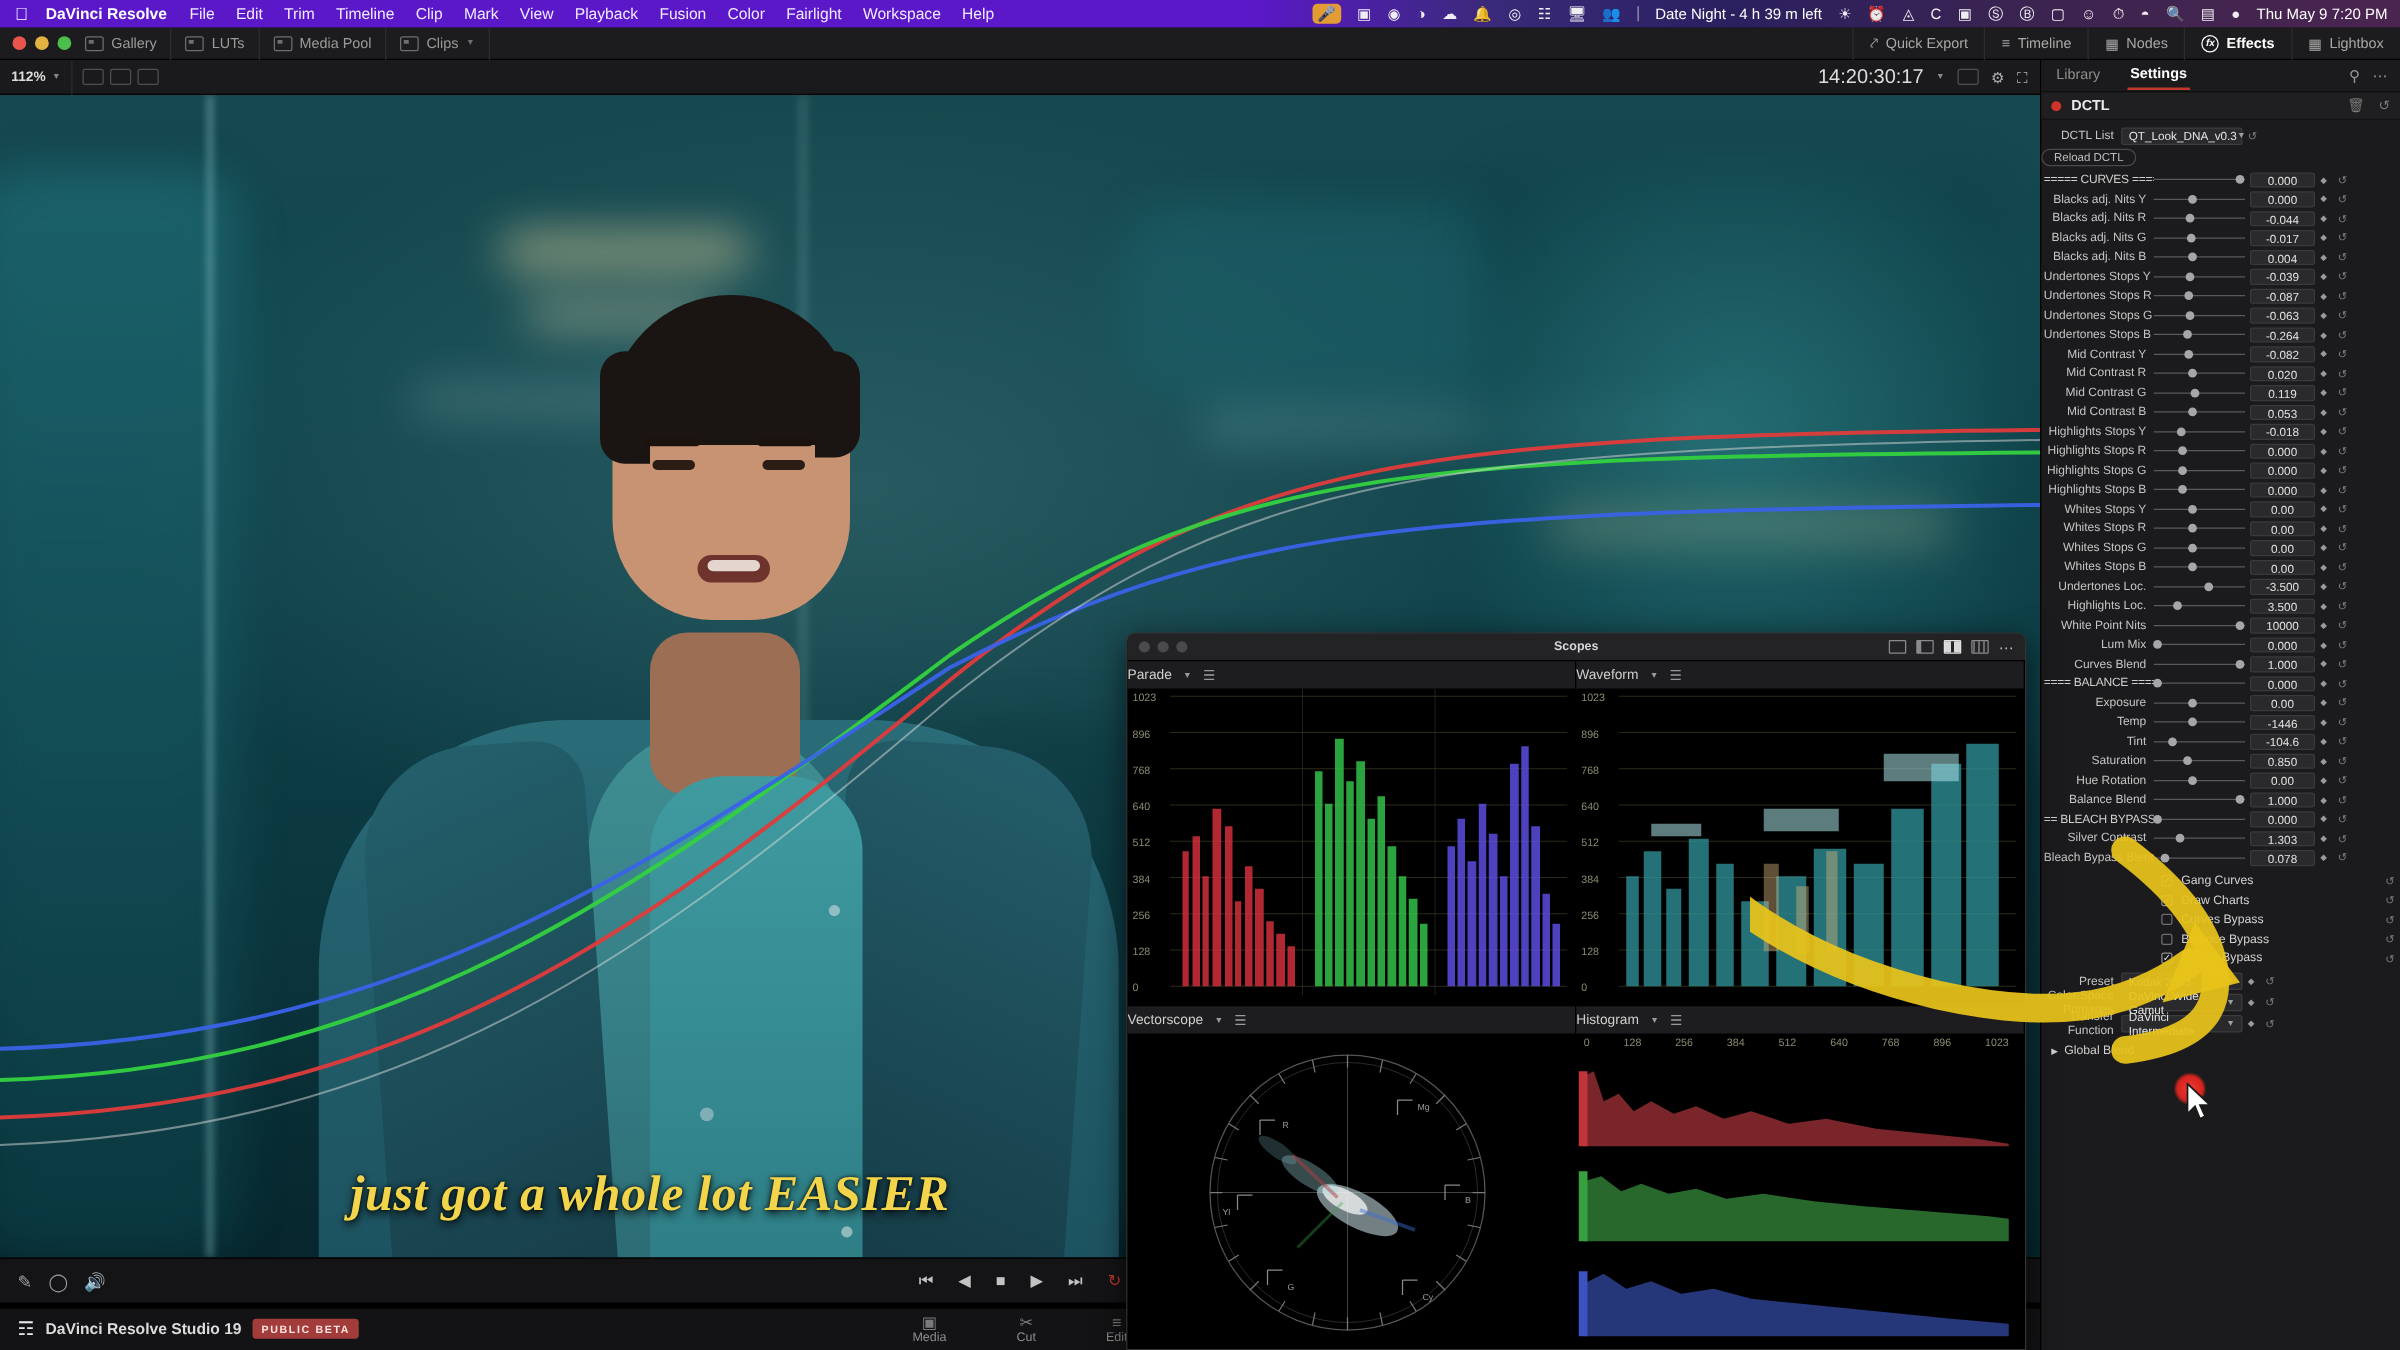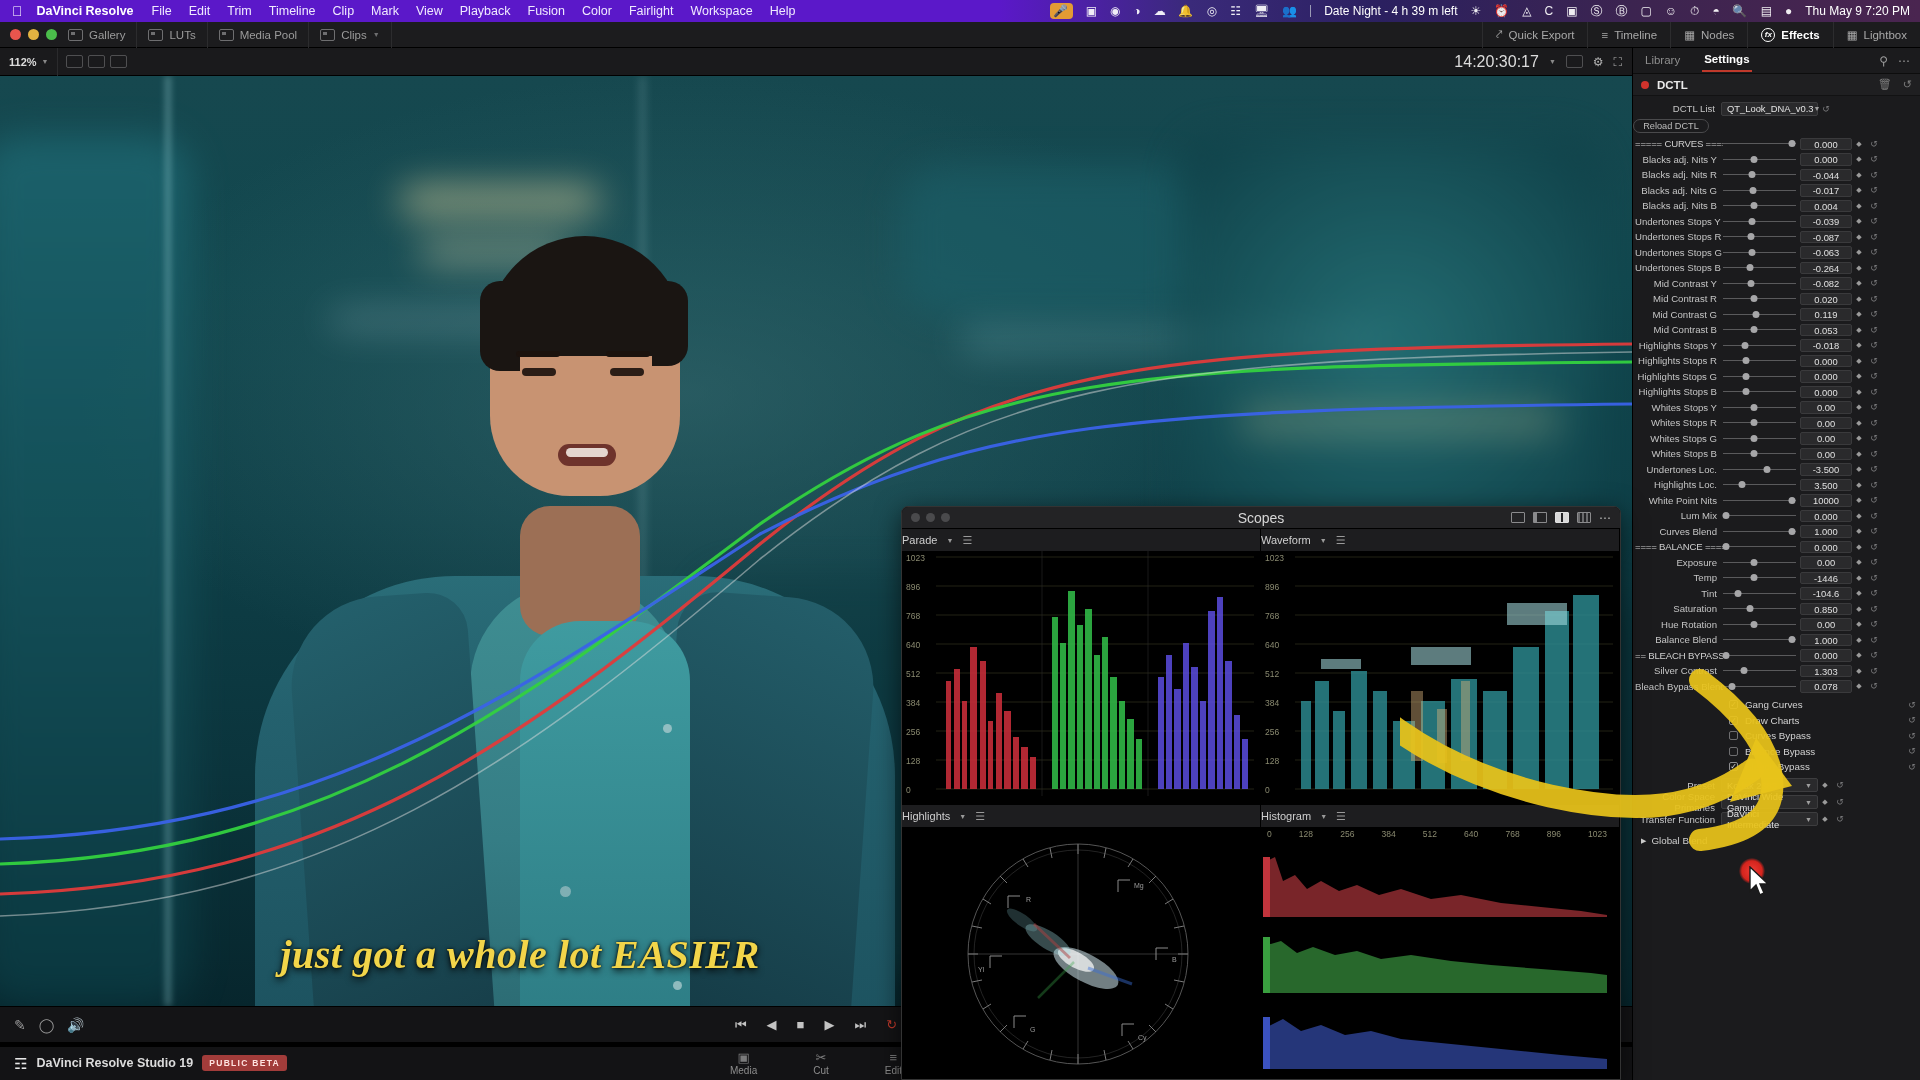--- a/index.html
+++ b/index.html
@@ -87,21 +87,21 @@
   #brand .logo{ color:#e8e8e8; font-size:15px; line-height:1;}
   #brand .bname{ font-size:12.5px; color:#dcdcdc; font-weight:bold;}
   .beta{ background:#a23c3a; color:#ffe3e0; font-size:8.5px; letter-spacing:1.3px; padding:3px 7px; border-radius:3px; font-weight:bold;}
 
   
   #scopes{ position:absolute; left:901px; top:506px; width:720px; height:574px; background:#111112;
      border:1px solid #333; border-radius:7px 7px 0 0; box-shadow:0 6px 26px rgba(0,0,0,.6); z-index:60; overflow:hidden;}
   #scopes .sc-title{ height:22px; background:#232325; display:flex; align-items:center; position:relative; border-bottom:1px solid #000;}
   #scopes .sc-title .dots{ display:flex; gap:6px; padding-left:9px;}
   #scopes .sc-title .dots i{ width:9px;height:9px;border-radius:50%; background:#4a4a4c; display:block;}
-  #scopes .sc-title .lbl{ position:absolute;left:0;right:0;text-align:center;font-size:14px;color:#d6d6d6; font-weight:normal;}
+  #scopes .sc-title .lbl{ position:absolute;left:0;right:0;text-align:center;font-size:10px;color:#d6d6d6; font-weight:bold;}
   #scopes .sc-title .ctrls{ margin-left:auto; display:flex; gap:8px; padding-right:9px; align-items:center;}
   .lay-ic{ width:14px;height:11px; border:1px solid #8a8a8c; border-radius:1px; display:block;}
   .lay-ic.sel{ border-color:#e0e0e0;}
   .sc-grid{ display:grid; grid-template-columns:1fr 1fr; grid-template-rows:1fr 1fr; height:552px;}
   .sc-cell{ border-right:1px solid #000; border-bottom:1px solid #000; position:relative; background:#000;}
   .sc-head{ height:22px; background:#1d1d1f; display:flex; align-items:center; justify-content:flex-start; gap:9px; padding-right:9px; font-size:11px; color:#cfcfcf;}
   .sc-body{ position:absolute; left:0; right:0; top:22px; bottom:0; background:#000; overflow:hidden;}
   .sc-axis{ position:absolute; left:4px; font-size:8.5px; color:#8a8a70; }
 
   
@@ -119,21 +119,21 @@
   .plabel{ width:88px; text-align:right; padding-right:6px; white-space:nowrap; overflow:hidden; font-size:9.6px; color:#c4c4c4;}
   .ptrack{ position:relative; width:73px; height:11px; display:flex; align-items:center; margin-right:4px;}
   .ptrack .ln{ position:absolute; left:0; right:0; height:1px; background:#5a5a5c;}
   .ptrack .kn{ position:absolute; width:7px;height:7px;border-radius:50%; background:#a6a6a8; transform:translateX(-50%);}
   .pval{ width:52px; height:12.5px; background:#2a2a2c; border:1px solid #3a3a3c; border-radius:2px; text-align:center; font-size:9.4px; color:#e0e0e0; line-height:11px;}
   .pdia{ width:14px; text-align:center; color:#9a9a9a; font-size:7px;}
   .pres{ width:16px; text-align:center; color:#7b7b7d; font-size:9px;}
   .phdr .plabel{ color:#cfcfcf; letter-spacing:-.2px;}
 
   .drow{ height:17px; display:flex; align-items:center; font-size:9.6px; color:#bfbfbf;}
-  .dlabel{ width:88px; text-align:right; padding-right:6px; font-size:9.6px; color:#c4c4c4;}
+  .dlabel{ width:64px; text-align:right; padding-right:6px; font-size:9.6px; color:#c4c4c4;}
   .dsel{ width:97px; height:14px; background:#2a2a2c; border:1px solid #3d3d3f; border-radius:2px; font-size:9.4px; color:#e2e2e2;
      display:flex; align-items:center; padding:0 5px; }
   .dsel .cv{ margin-left:auto; font-size:7px; color:#9e9e9e;}
   .btnrow{ display:flex; margin:2px 0 3px;}
   .reload{ width:76px;height:14px; border:1px solid #4a4a4c; border-radius:7px; font-size:9.2px; color:#bdbdbd; display:flex; align-items:center; justify-content:center;}
 
   .ckrow{ height:15.5px; display:flex; align-items:center; font-size:9.8px; color:#d2d2d2;}
   .ckbox{ width:9px;height:9px; border:1px solid #6e6e70; border-radius:2px; margin-left:96px; margin-right:7px; display:flex; align-items:center; justify-content:center; font-size:8px; color:#dedede;}
   .ckbox.on{ border-color:#8e8e90;}
   .ckres{ margin-left:auto; width:16px; text-align:center; color:#7b7b7d; font-size:9px;}
@@ -504,21 +504,21 @@
         <span class="sc-axis" style="top:118px">512</span>
         <span class="sc-axis" style="top:147px">384</span>
         <span class="sc-axis" style="top:176px">256</span>
         <span class="sc-axis" style="top:205px">128</span>
         <span class="sc-axis" style="top:234px">0</span>
       </div>
     </div>
 
     <div class="sc-cell">
       <div class="sc-head">
-        <span>Highlights</span>
+        <span>Vectorscope</span>
         <span style="font-size:7px;color:#9a9a9a">▼</span>
         <span style="color:#9a9a9a;font-size:11px">☰</span>
       </div>
       <div class="sc-body">
         <svg viewBox="0 0 352 254" width="352" height="254">
           <g transform="translate(176,127)">
             <circle r="110" fill="none" stroke="#555" stroke-width="1"></circle>
             <circle r="104" fill="none" stroke="#3a3a3a" stroke-width="0.6"></circle>
             <line x1="0" y1="-110" x2="0" y2="110" stroke="#4a4a4a" stroke-width="0.7"></line>
             <line x1="-110" y1="0" x2="110" y2="0" stroke="#4a4a4a" stroke-width="0.7"></line>

